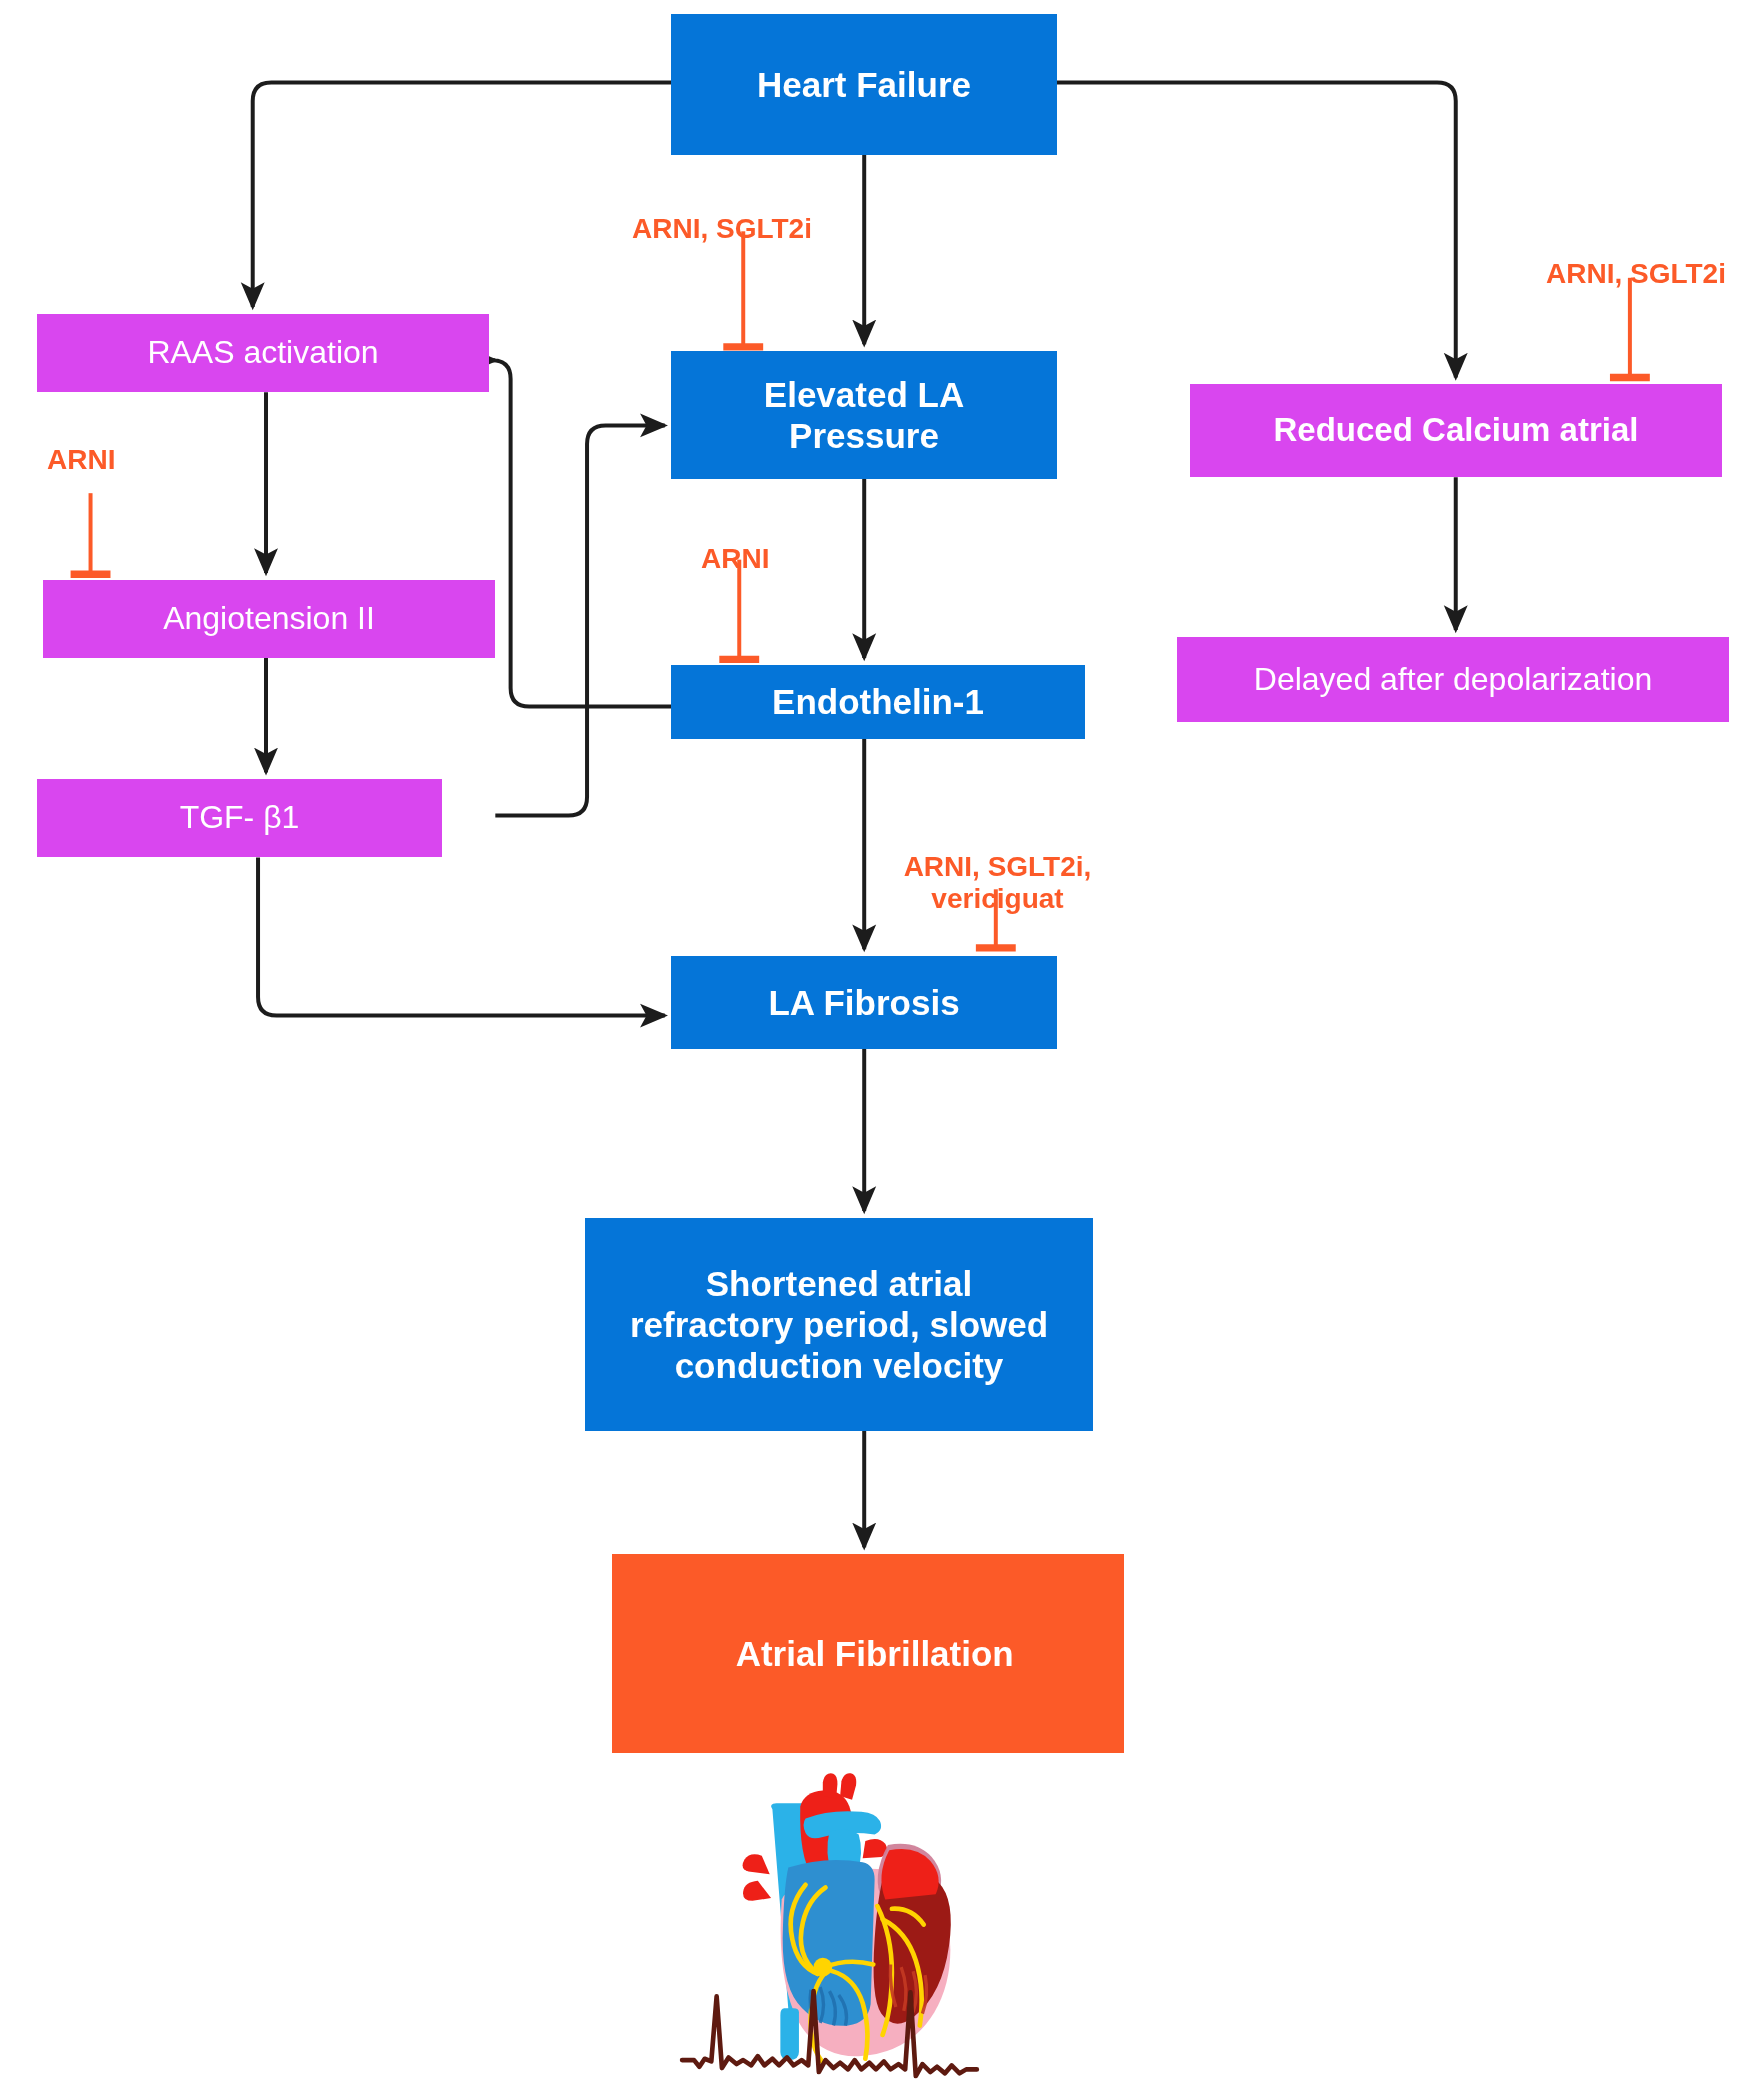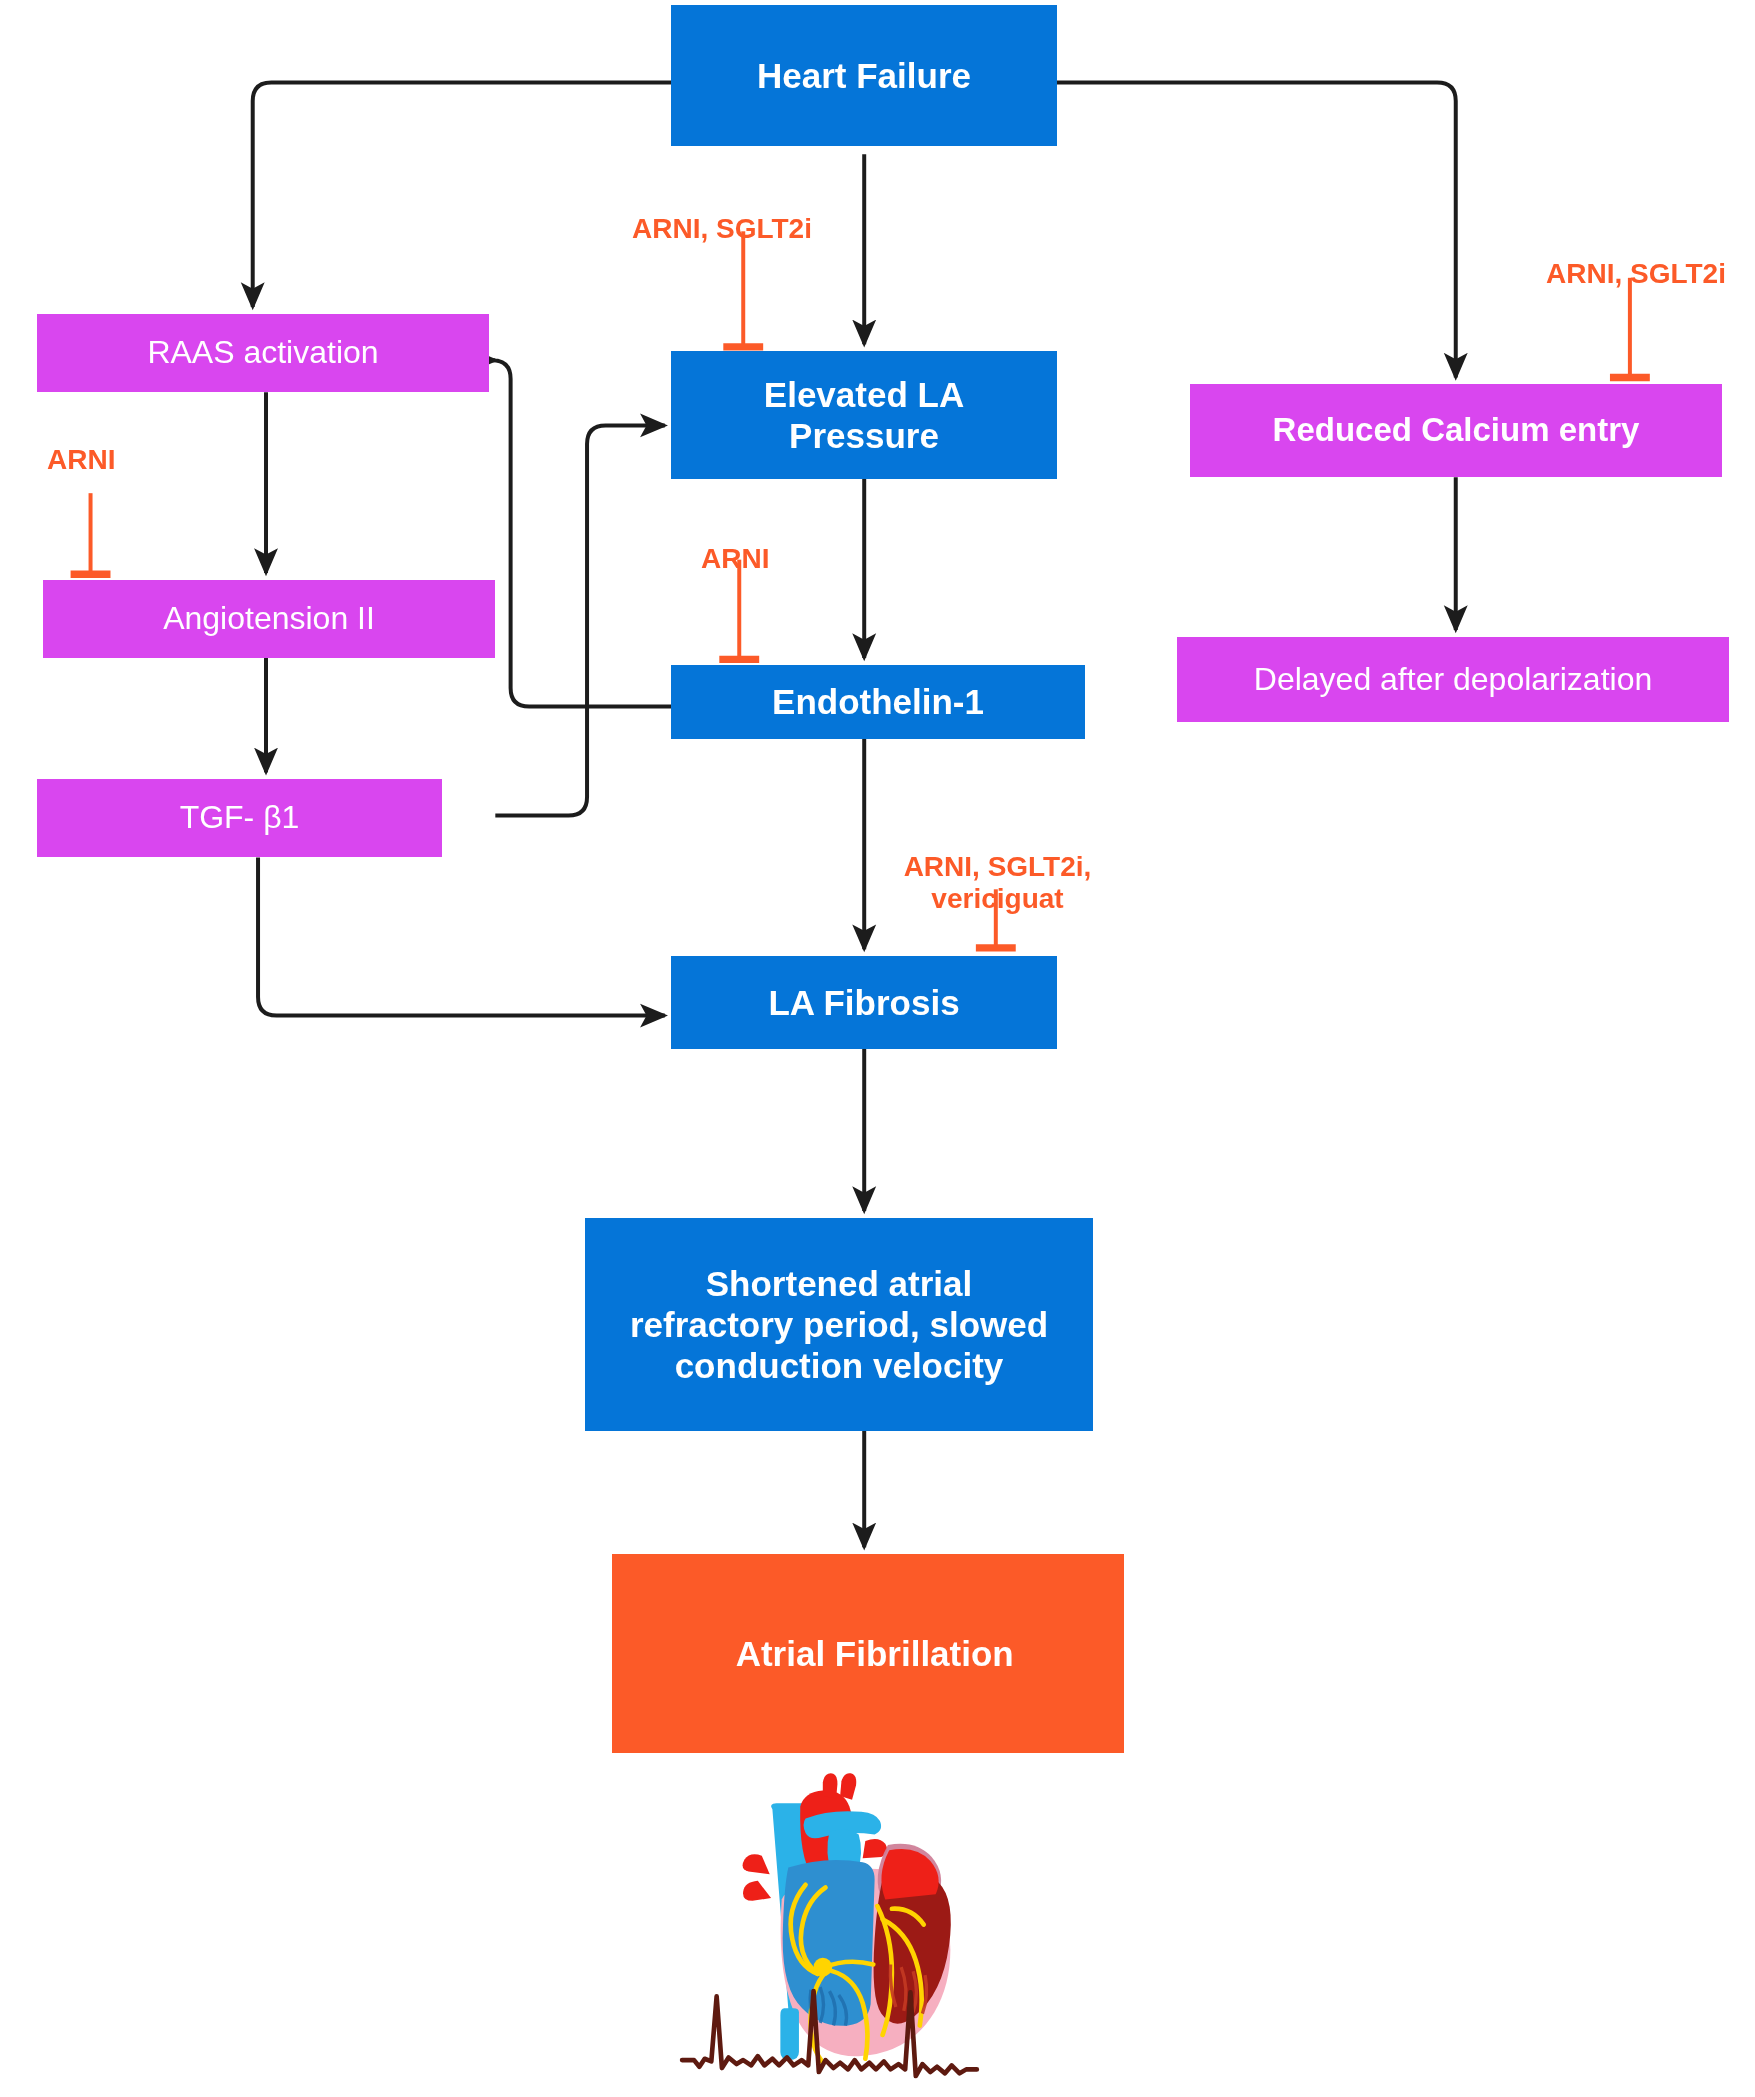--- a/index.html
+++ b/index.html
@@ -98,21 +98,21 @@
         <path d="M1112,842 L1112,990"></path>
         <path d="M1082,992 L1142,992" stroke-width="11"></path>
       </g>
       <g>
         <path d="M1498,1338 L1498,1424"></path>
         <path d="M1468,1426 L1528,1426" stroke-width="11"></path>
       </g>
     </g>
   </svg>
 
-  <div class="node dark" style="left:671px;top:5px;width:386px;height:141px;font-size:35px;">
+  <div class="node dark" style="left:671px;top:14px;width:386px;height:141px;font-size:35px;">
     <span>Heart Failure</span>
   </div>
 
   <div class="node light" style="left:37px;top:314px;width:452px;height:78px;font-size:32px;">
     <span>RAAS activation</span>
   </div>
 
   <div class="node light" style="left:43px;top:580px;width:452px;height:78px;font-size:32px;">
     <span>Angiotension II</span>
   </div>
@@ -138,21 +138,21 @@
     <span>Shortened atrial
 refractory period, slowed
 conduction velocity</span>
   </div>
 
   <div class="node accent" style="left:612px;top:1554px;width:512px;height:199px;font-size:35px;">
     <span>Atrial Fibrillation</span>
   </div>
 
   <div class="node light bold" style="left:1190px;top:384px;width:532px;height:93px;font-size:33px;">
-    <span>Reduced Calcium entry</span>
+    <span>Reduced Calcium atrial</span>
   </div>
 
   <div class="node light" style="left:1177px;top:637px;width:552px;height:85px;font-size:32px;">
     <span>Delayed after depolarization</span>
   </div>
 
   <div class="drug-label" style="left:632px;top:181px;font-size:28px;text-align:left;">
     <span>ARNI, SGLT2i</span>
   </div>
 

